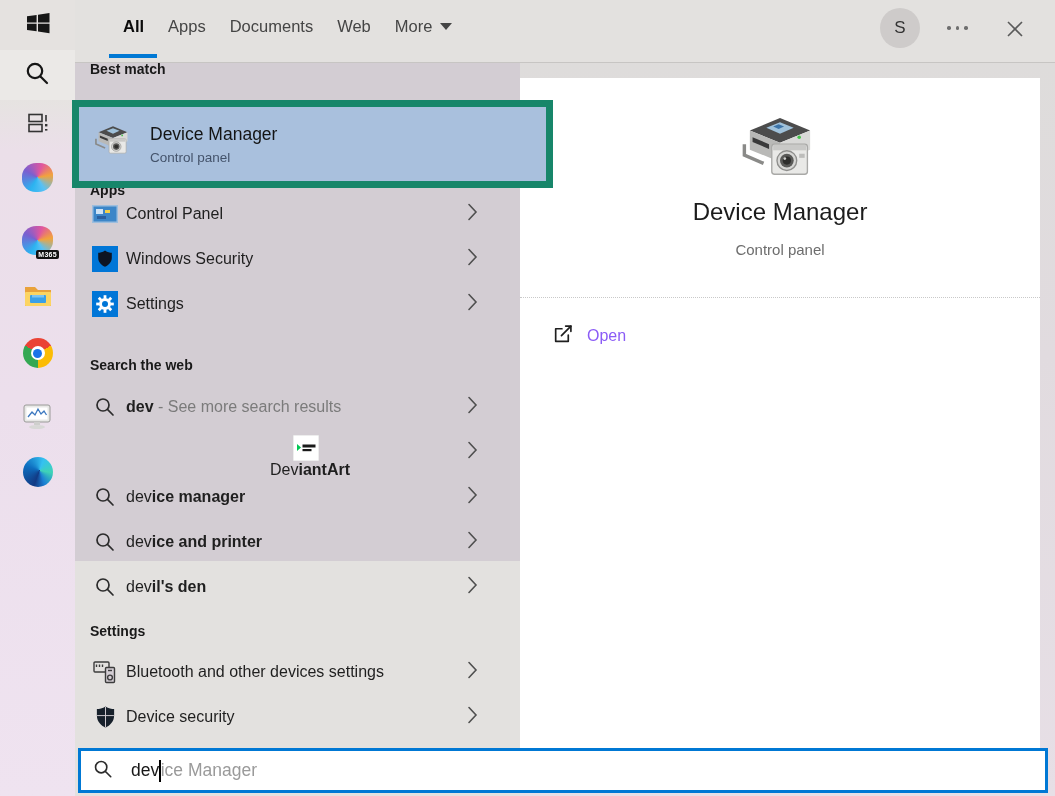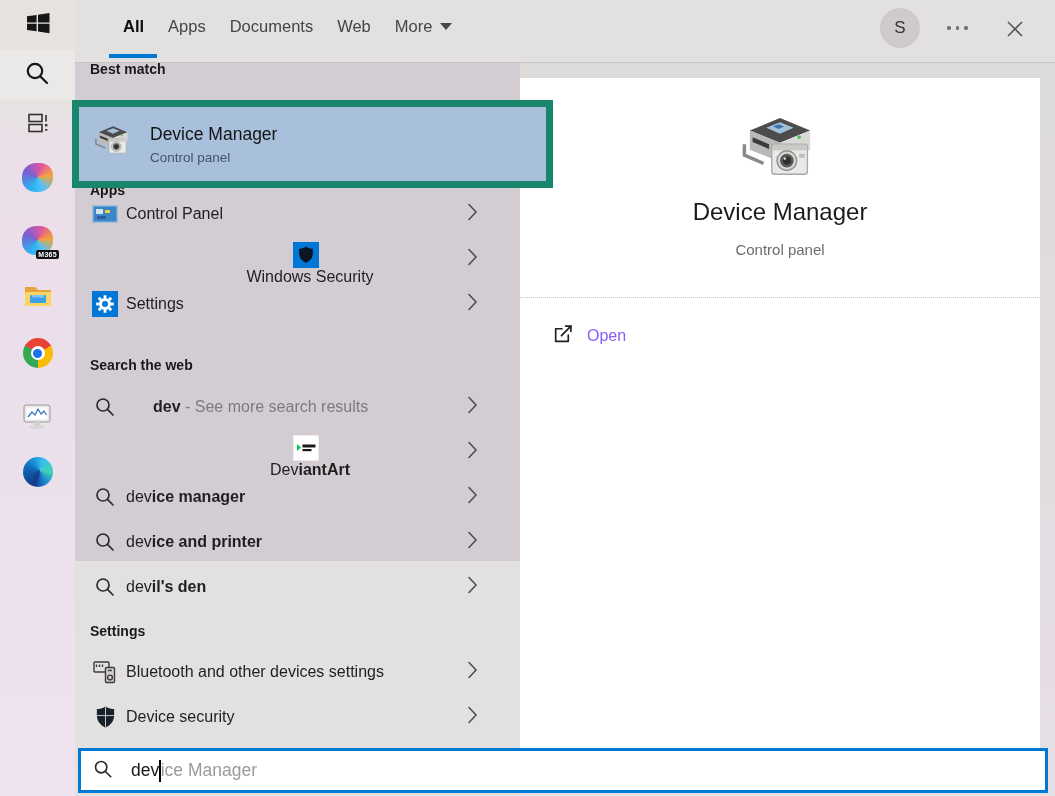--- a/index.html
+++ b/index.html
@@ -190,21 +190,21 @@
         <rect x="5" y="12" width="9" height="3" fill="#2a5f9e"></rect>
         </svg>
       </span>
     <span class="lbl">Control Panel</span>
     <span class="chev">
       <svg width="11" height="19" viewBox="0 0 11 19" fill="none" stroke="#4f4f4f" stroke-width="1.6" stroke-linecap="round">
           <polyline points="2,2 9,9.5 2,17"></polyline>
         </svg></span>
   </div>
 
-  <div class="row" style="top:194px;flex-direction:column;">
+  <div class="row" style="top:194px;">
     <span class="ic">
       <svg width="26" height="26" viewBox="0 0 26 26">
           <rect width="26" height="26" fill="#0076d7"></rect>
         <path d="M13,4.5 c2.6,1.9 5.2,2.3 6.8,2.3 v5 c0,4.7 -3.6,7.6 -6.8,9 c-3.2,-1.4 -6.8,-4.3 -6.8,-9 v-5 c1.6,0 4.2,-0.4 6.8,-2.3 z" fill="#0d1422"></path>
         </svg>
       </span>
     <span class="lbl">Windows Security</span>
     <span class="chev">
       <svg width="11" height="19" viewBox="0 0 11 19" fill="none" stroke="#4f4f4f" stroke-width="1.6" stroke-linecap="round">
           <polyline points="2,2 9,9.5 2,17"></polyline>
@@ -233,21 +233,21 @@
       </span>
     <span class="lbl">Settings</span>
     <span class="chev">
       <svg width="11" height="19" viewBox="0 0 11 19" fill="none" stroke="#4f4f4f" stroke-width="1.6" stroke-linecap="round">
           <polyline points="2,2 9,9.5 2,17"></polyline>
         </svg></span>
   </div>
 
   <div class="sechead" style="top:309px;">Search the web</div>
 
-  <div class="row" style="top:342px;gap:27px;">
+  <div class="row" style="top:342px;">
     <span class="ic">
       <svg width="22" height="22" viewBox="0 0 22 22" fill="none" stroke="#2b2b2b" stroke-width="1.7" stroke-linecap="round">
           <circle cx="9" cy="9" r="6"></circle>
           <line x1="13.7" y1="13.7" x2="19" y2="19"></line>
         </svg>
       </span>
     <span class="lbl"><span class="q">dev</span><span class="muted"> - See more search results</span></span>
     <span class="chev">
       <svg width="11" height="19" viewBox="0 0 11 19" fill="none" stroke="#4f4f4f" stroke-width="1.6" stroke-linecap="round">
           <polyline points="2,2 9,9.5 2,17"></polyline>

